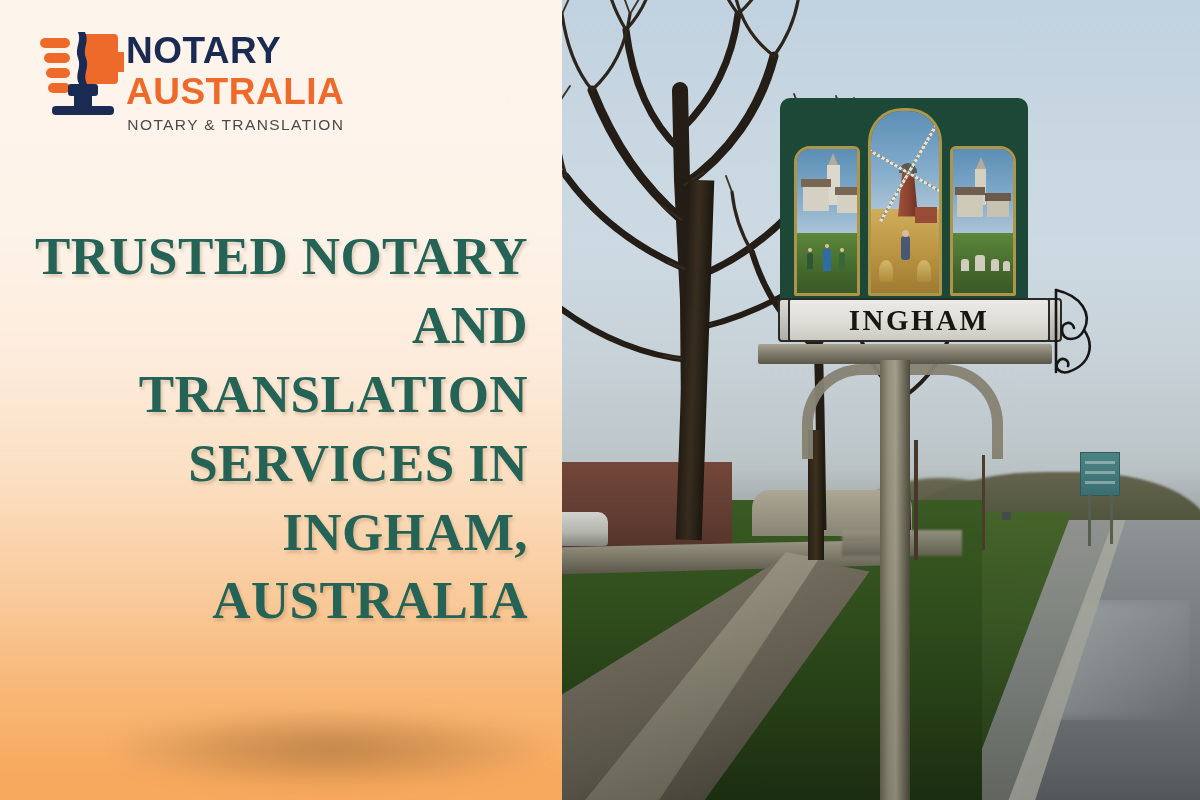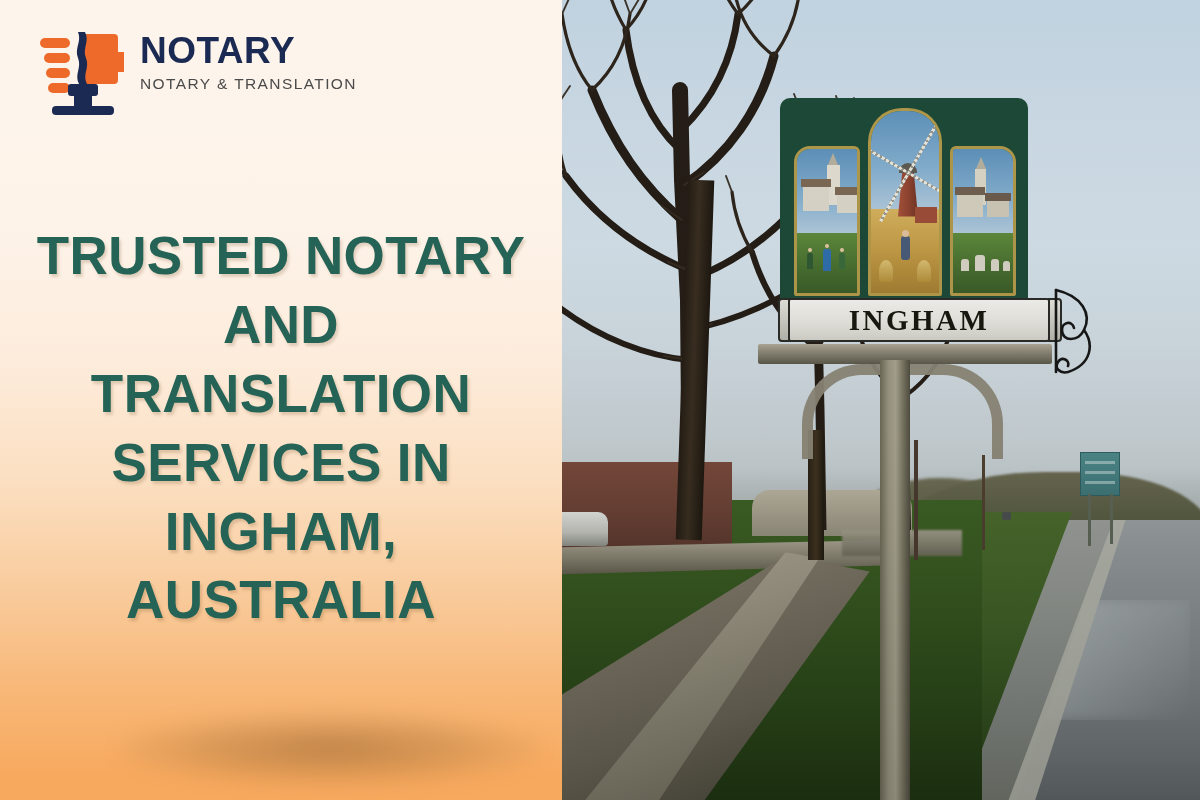--- a/index.html
+++ b/index.html
@@ -37,21 +37,20 @@
     overflow: hidden;
   }
 
   
   .logo {
     position: absolute;
     left: 38px;
     top: 28px;
     display: flex;
     align-items: flex-start;
-    gap: 14px;
   }
   .logo-mark {
     width: 88px;
     height: 92px;
     flex: 0 0 88px;
     position: relative;
   }
   .logo-text {
     padding-top: 4px;
   }
@@ -78,23 +77,24 @@
     margin-top: 5px;
     text-align: right;
   }
 
   
   .headline-wrap {
     position: absolute;
     left: 0;
     right: 0;
     top: 222px;
-    text-align: center;
+    text-align: right;
     padding: 0 34px;
     box-sizing: border-box;
+    font-family: Liberation Serif, serif;
   }
   .headline {
     margin: 0;
     font-size: 53px;
     font-weight: 700;
     line-height: 1.30;
     letter-spacing: 0.4px;
     color: #246356;
     text-transform: uppercase;
     text-shadow: 2px 3px 3px rgba(120, 80, 40, 0.22);
@@ -527,20 +527,21 @@
           <path d="M44 6 H76 a4 4 0 0 1 4 4 V24 H86 V44 H80 V52 a4 4 0 0 1 -4 4 H46 Z" fill="#EE6A2A"></path>
 
           <path d="M40 4 C44 14 36 20 40 30 C44 40 36 46 41 56 L49 56 C44 46 52 40 48 30 C44 20 52 14 47 4 Z" fill="#1B2A52"></path>
           <rect x="30" y="56" width="30" height="12" rx="3" fill="#1B2A52"></rect>
           <rect x="36" y="68" width="18" height="10" fill="#1B2A52"></rect>
           <rect x="14" y="78" width="62" height="9" rx="4" fill="#1B2A52"></rect>
         </svg>
       </div>
       <div class="logo-text">
         <div class="logo-line-1">NOTARY</div>
+        <div class="logo-line-2">AUSTRALIA</div>
         <div class="logo-line-3">NOTARY &amp; TRANSLATION</div>
       </div>
     </div>
 
     <div class="headline-wrap">
       <h1 class="headline">TRUSTED NOTARY AND TRANSLATION SERVICES IN INGHAM, AUSTRALIA</h1>
     </div>
 
     <div class="ground-shadow"></div>
   </div>

